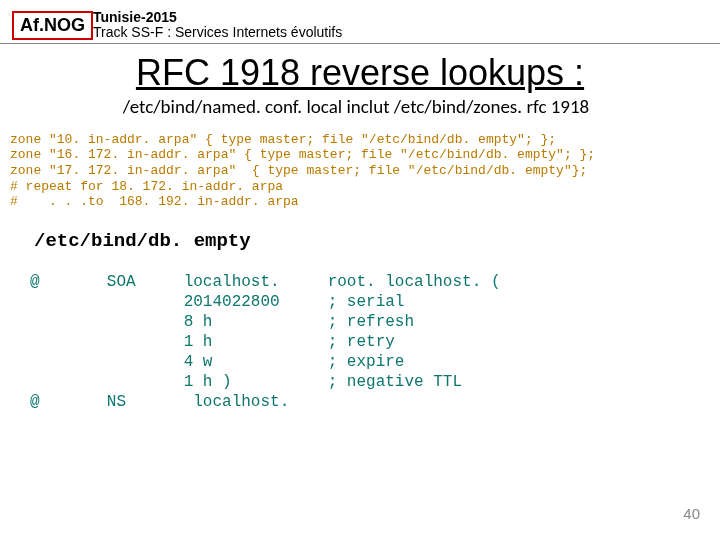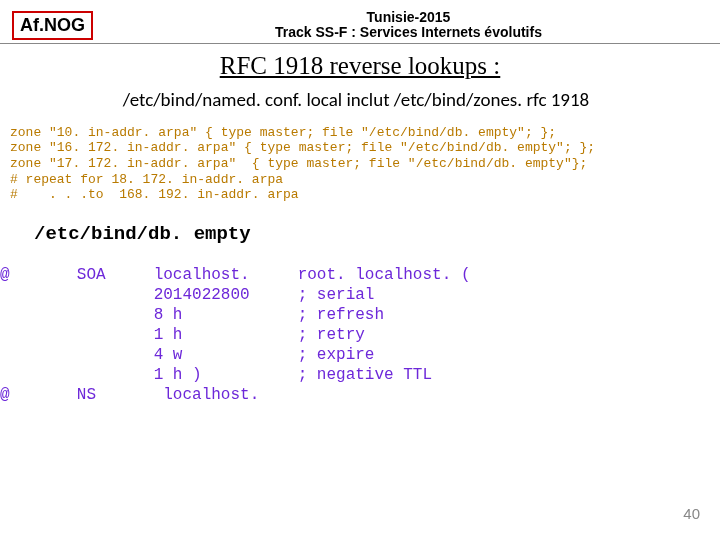--- a/index.html
+++ b/index.html
@@ -20,45 +20,44 @@
     border-bottom: 1px solid #888;
   }
   .afnog-box {
     border: 2px solid #c00;
     padding: 2px 6px;
     font-size: 18px;
     font-weight: 700;
     color: #000;
   }
   .header-center {
-    text-align: center;
+    text-align: left;
     flex: 1;
     line-height: 1.1;
-    margin-left: 16px;
   }
   .header-center .t1 { font-size: 14px; font-weight: 700; }
-  .header-center .t2 { font-size: 14px; font-weight: 700; }
+  .header-center .t2 { font-size: 14px; font-weight: 400; }
   .summit-box {
     width: 120px;
     text-align: left;
     font-size: 9px;
     line-height: 1.1;
   }
   .summit-box .big { font-weight:700; font-size:11px; color:#1a4c8b; }
   .summit-box .sub { font-size:8px; color:#888; }
   .summit-box .globe {
     display:inline-block;
     vertical-align: middle;
     margin-right:4px;
   }
   .slide-title {
-    font-family: Liberation Serif, serif;
-    font-size: 25px;
+    font-family: Liberation Sans, sans-serif;
+    font-size: 36px;
     text-align: center;
-    margin: 8px 0 8px 0;
+    margin: 8px 0 1px 0;
     font-weight: 400;
     text-decoration: underline;
   }
   .subtitle {
     font-family: Calibri, Arial, sans-serif;
     text-align: center;
     font-size: 19px;
     margin: 0 8px 14px 0;
   }
   .code-block1 {
@@ -73,21 +72,22 @@
     font-family: "Courier New", monospace;
     font-size: 19px;
     font-weight: 700;
     margin: 10px 16px 20px 34px;
     color:#000;
   }
   .db-block {
     font-family: "Courier New", monospace;
     font-size: 16px;
     white-space: pre;
-    color:#6d28d9;
+    margin-left: 30px;
+    color:#0f766e;
     line-height: 1.25;
   }
   .pagenum {
     position: absolute;
     right: 20px;
     bottom: 18px;
     font-size: 15px;
     color: #888;
   }
 </style>

